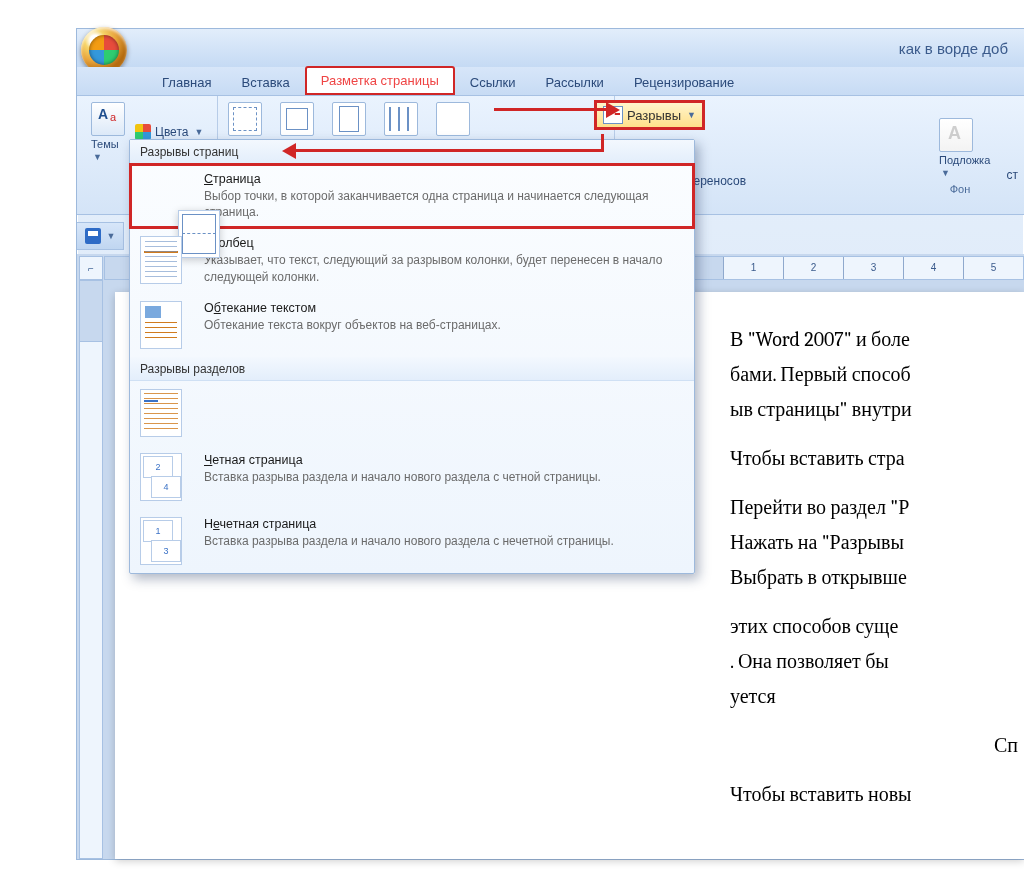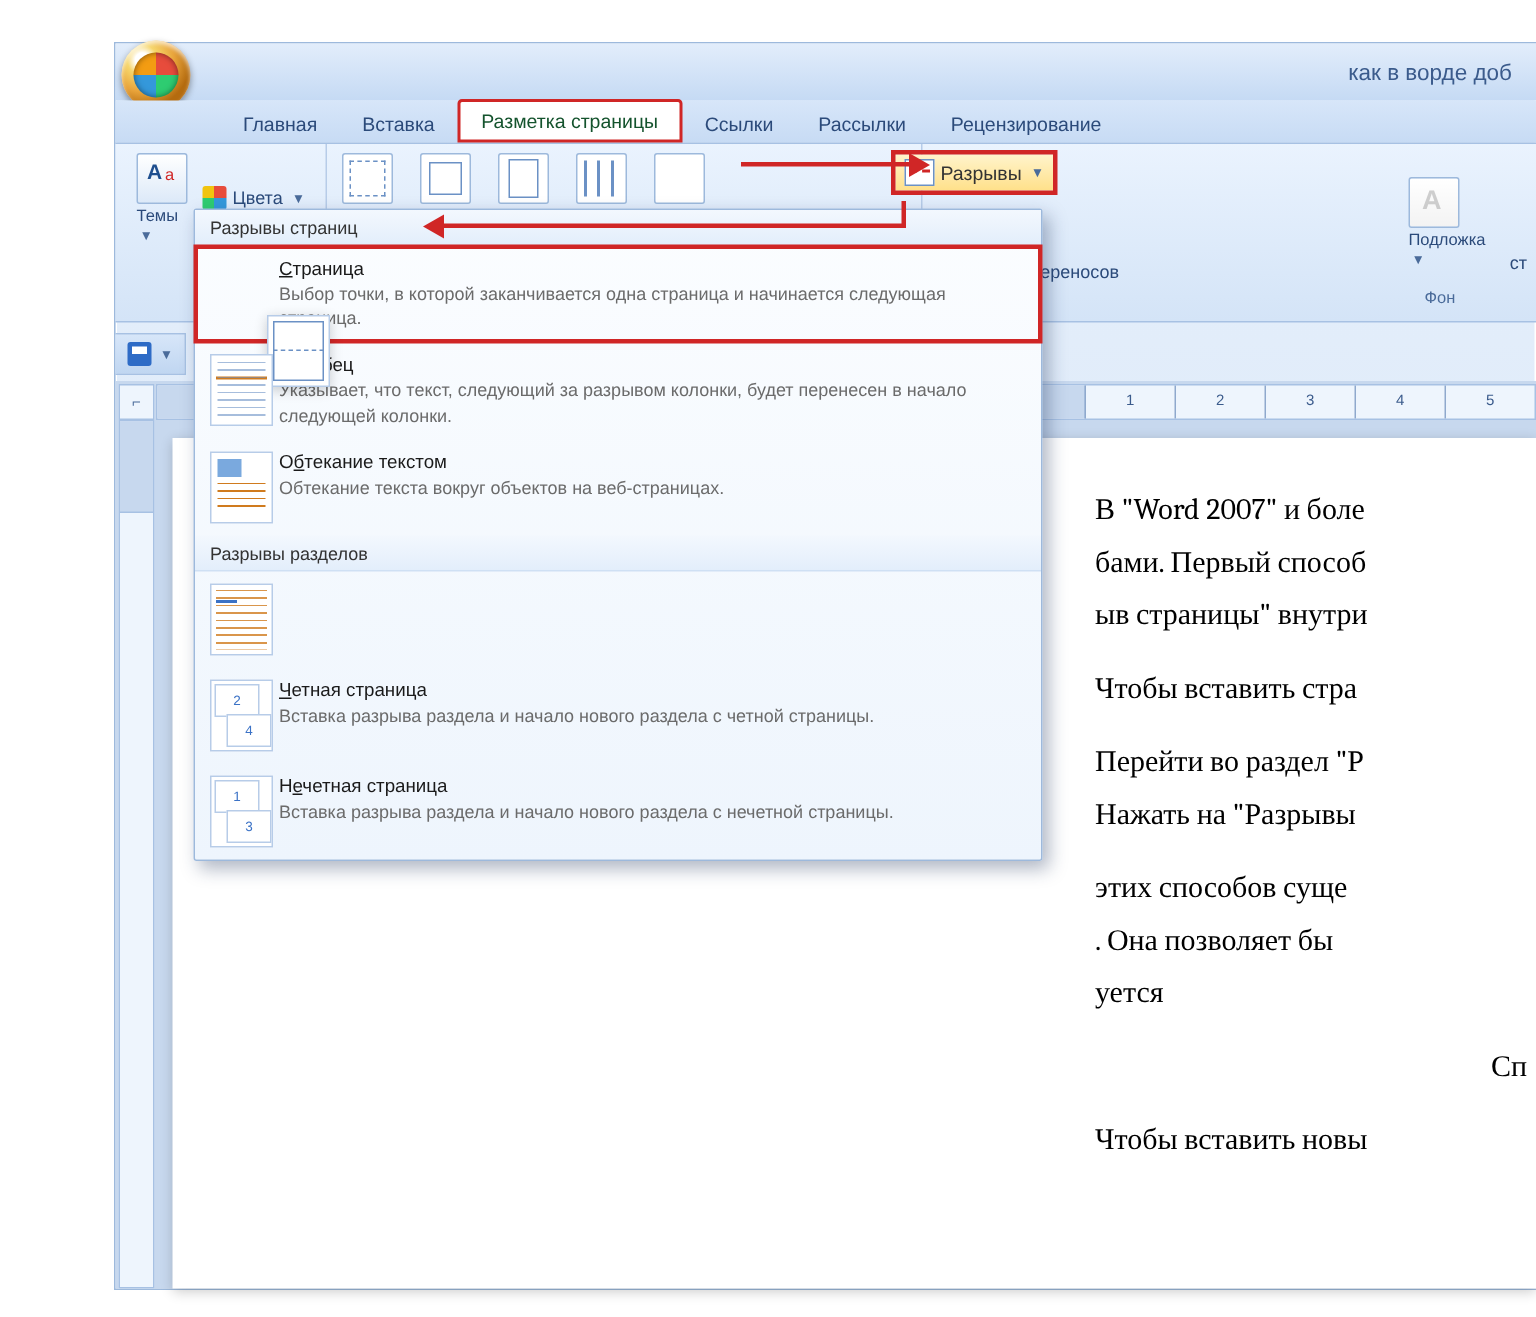--- a/index.html
+++ b/index.html
@@ -6,21 +6,21 @@
 .screen{position:relative;width:1024px;height:878px;background:#fff;overflow:hidden}
 .app{position:absolute;left:76px;top:28px;right:0;height:830px;background:linear-gradient(#e8f1fb,#cfe0f7);border:1px solid #9db9dc;border-right:none;box-shadow:0 0 0 1px #fff inset}
 
 .titlebar{position:relative;height:38px;background:linear-gradient(#e2edfb,#c5daf4);display:flex;align-items:center}
 .orb{position:absolute;left:4px;top:-2px;width:46px;height:46px;border-radius:50%;background:radial-gradient(circle at 30% 28%,#fff 0 10%,#f6d56a 22%,#e8a33a 46%,#b46b0f 70%);box-shadow:0 2px 5px rgba(0,0,0,.4),inset 0 2px 3px rgba(255,255,255,.7)}
 .orb-inner{position:absolute;inset:8px;border-radius:50%;background:conic-gradient(#e74c3c 0 25%,#2ecc71 25% 50%,#3498db 50% 75%,#f39c12 75% 100%);box-shadow:inset 0 0 4px rgba(0,0,0,.5)}
 .title-text{margin-left:auto;margin-right:16px;font-size:15px;color:#3b5b8c}
 
 .tabs{position:relative;height:28px;background:linear-gradient(#d7e6f9,#c7dbf4);display:flex;align-items:flex-end;padding-left:70px;border-bottom:1px solid #a7c1e3}
 .tab{padding:5px 14px 5px;font-size:13px;color:#2b4a7a;cursor:pointer;border:1px solid transparent;border-bottom:none;border-radius:3px 3px 0 0}
-.tab.page-layout{border:2px solid #d02626;border-bottom:2px solid #d02626;background:#fff;color:#14532d;position:relative;z-index:3}
+.tab.page-layout{border:2px solid #d02626;border-bottom:2px solid #d02626;background:#fff;color:#ef4444;position:relative;z-index:3}
 
 .ribbon{position:relative;height:118px;background:linear-gradient(#eaf3fe,#d4e4f7);border-bottom:1px solid #a7c1e3;display:flex;padding-left:4px}
 .group{border-right:1px solid #b7cce8;padding:4px 8px 2px;display:flex;flex-direction:column}
 .group-row{display:flex;align-items:center;gap:2px}
 .glabel{margin-top:auto;text-align:center;font-size:11px;color:#4a6b9a;padding:1px 0}
 .bigbtn{width:46px;display:flex;flex-direction:column;align-items:flex-start;gap:2px;font-size:11px;color:#2b4a7a;padding:2px;border-radius:3px}
 .ico{width:32px;height:32px;background:#fff;border:1px solid #9db9dc;border-radius:2px;position:relative}
 .ico.themes{background:linear-gradient(#fff,#dce9f8)}
 .ico.themes::after{content:"A";position:absolute;left:6px;top:3px;font-size:14px;font-weight:bold;color:#1f4f8f}
 .ico.themes::before{content:"a";position:absolute;left:18px;top:8px;font-size:11px;color:#d02626}
@@ -52,21 +52,21 @@
 .hruler{position:absolute;left:27px;top:2px;right:0;height:22px;background:#eef5fd;border:1px solid #a7c1e3}
 .hruler-dark{position:absolute;left:0;top:0;width:618px;height:100%;background:#c7d8ee;border-right:1px solid #a7c1e3}
 .ticks{position:absolute;left:618px;right:0;top:0;bottom:0;display:flex;font-size:10px;color:#3b5b8c}
 .tick{width:60px;border-left:1px solid #8fa9cd;text-align:center;line-height:22px}
 .page{position:absolute;left:38px;top:38px;right:0;bottom:0;background:#fff;box-shadow:0 2px 8px rgba(0,0,0,.2)}
 .doc-text{position:absolute;left:615px;top:30px;right:6px;font-family:"Cambria",Georgia,serif;font-size:20px;line-height:1.75;color:#000}
 .doc-text p{margin:0 0 14px}
 
 .dropdown{position:absolute;left:129px;top:139px;width:564px;background:linear-gradient(#fbfdff,#eef5fd);border:1px solid #9db9dc;border-radius:2px;box-shadow:4px 5px 12px rgba(30,50,90,.35);z-index:10}
 .dd-header{padding:5px 10px 4px;font-size:12px;font-weight:normal;color:#333;background:linear-gradient(#f3f8fe,#e3eefb);border-bottom:1px solid #cfe0f4}
-.dd-item{display:flex;gap:4px;padding:8px 10px;align-items:flex-start}
+.dd-item{display:flex;gap:22px;padding:8px 10px;align-items:flex-start}
 .dd-item.hl{outline:3px solid #d02626;outline-offset:-2px}
 .dd-icon{width:40px;height:46px;background:#fff;border:1px solid #b7cce8;flex-shrink:0;position:relative}
 .dd-icon.page::after{content:"";position:absolute;inset:3px;border:1px solid #6b91c5}
 .dd-icon.page::before{content:"";position:absolute;left:3px;right:3px;top:22px;border-top:1px dashed #6b91c5}
 .dd-icon.col::after{content:"";position:absolute;inset:4px;background:repeating-linear-gradient(#6b91c5 0 1px,transparent 1px 5px);opacity:.6}
 .dd-icon.col::before{content:"";position:absolute;left:3px;right:3px;top:14px;border-top:2px solid #d07b1e}
 .dd-icon.wrap::after{content:"";position:absolute;left:4px;top:4px;width:16px;height:12px;background:#7aa9de}
 .dd-icon.wrap::before{content:"";position:absolute;left:4px;right:4px;top:20px;height:20px;background:repeating-linear-gradient(#d07b1e 0 1px,transparent 1px 5px)}
 .dd-icon.sec::after{content:"";position:absolute;inset:3px;background:repeating-linear-gradient(#d07b1e 0 1px,transparent 1px 5px);opacity:.8}
 .dd-icon.sec::before{content:"";position:absolute;left:3px;top:10px;width:14px;height:2px;background:#3b72c6}
@@ -141,21 +141,21 @@
       <div class="breaks-btn">
         <span class="breaks-ico"></span>
         <span>Разрывы</span>
         <span class="dd">▼</span>
       </div>
 
       <span class="partial" style="left:600px;top:50px">ок</span>
       <span class="partial" style="left:600px;top:78px">а переносов</span>
 
       <div class="group" style="position:absolute;right:0;width:108px;border-right:none">
-        <div class="bigbtn" style="margin:16px auto 12px">
+        <div class="bigbtn" style="margin:16px auto 2px">
           <div class="ico watermark"></div>
           <span>Подложка</span>
           <span class="dd">▼</span>
         </div>
         <span class="partial" style="right:6px;top:72px">ст</span>
         <div class="glabel" style="text-align:center;padding-right:4px">Фон</div>
       </div>
     </div>
 
     <div class="qat">
@@ -175,21 +175,21 @@
           <div class="tick">5</div>
         </div>
       </div>
       <div class="vruler">
           <div class="vruler-dark"></div>
         </div>
       <div class="page">
         <div class="doc-text">
           <p><span>В "Word 2007" и боле</span><br><span>бами. Первый способ</span><br><span>ыв страницы" внутри</span></p>
           <p>Чтобы вставить стра</p>
-          <p><span>Перейти во раздел "Р</span><br><span>Нажать на "Разрывы</span><br></p>
+          <p><span>Перейти во раздел "Р</span><br><span>Нажать на "Разрывы</span><br><span>Выбрать в открывше</span></p>
           <p><span>этих способов суще</span><br><span>.  Она позволяет бы</span><br><span>уется</span></p>
           <p style="text-align:right">Сп</p>
           <p>Чтобы вставить новы</p>
         </div>
       </div>
     </div>
 
   </div>
 
   <div class="dropdown">

